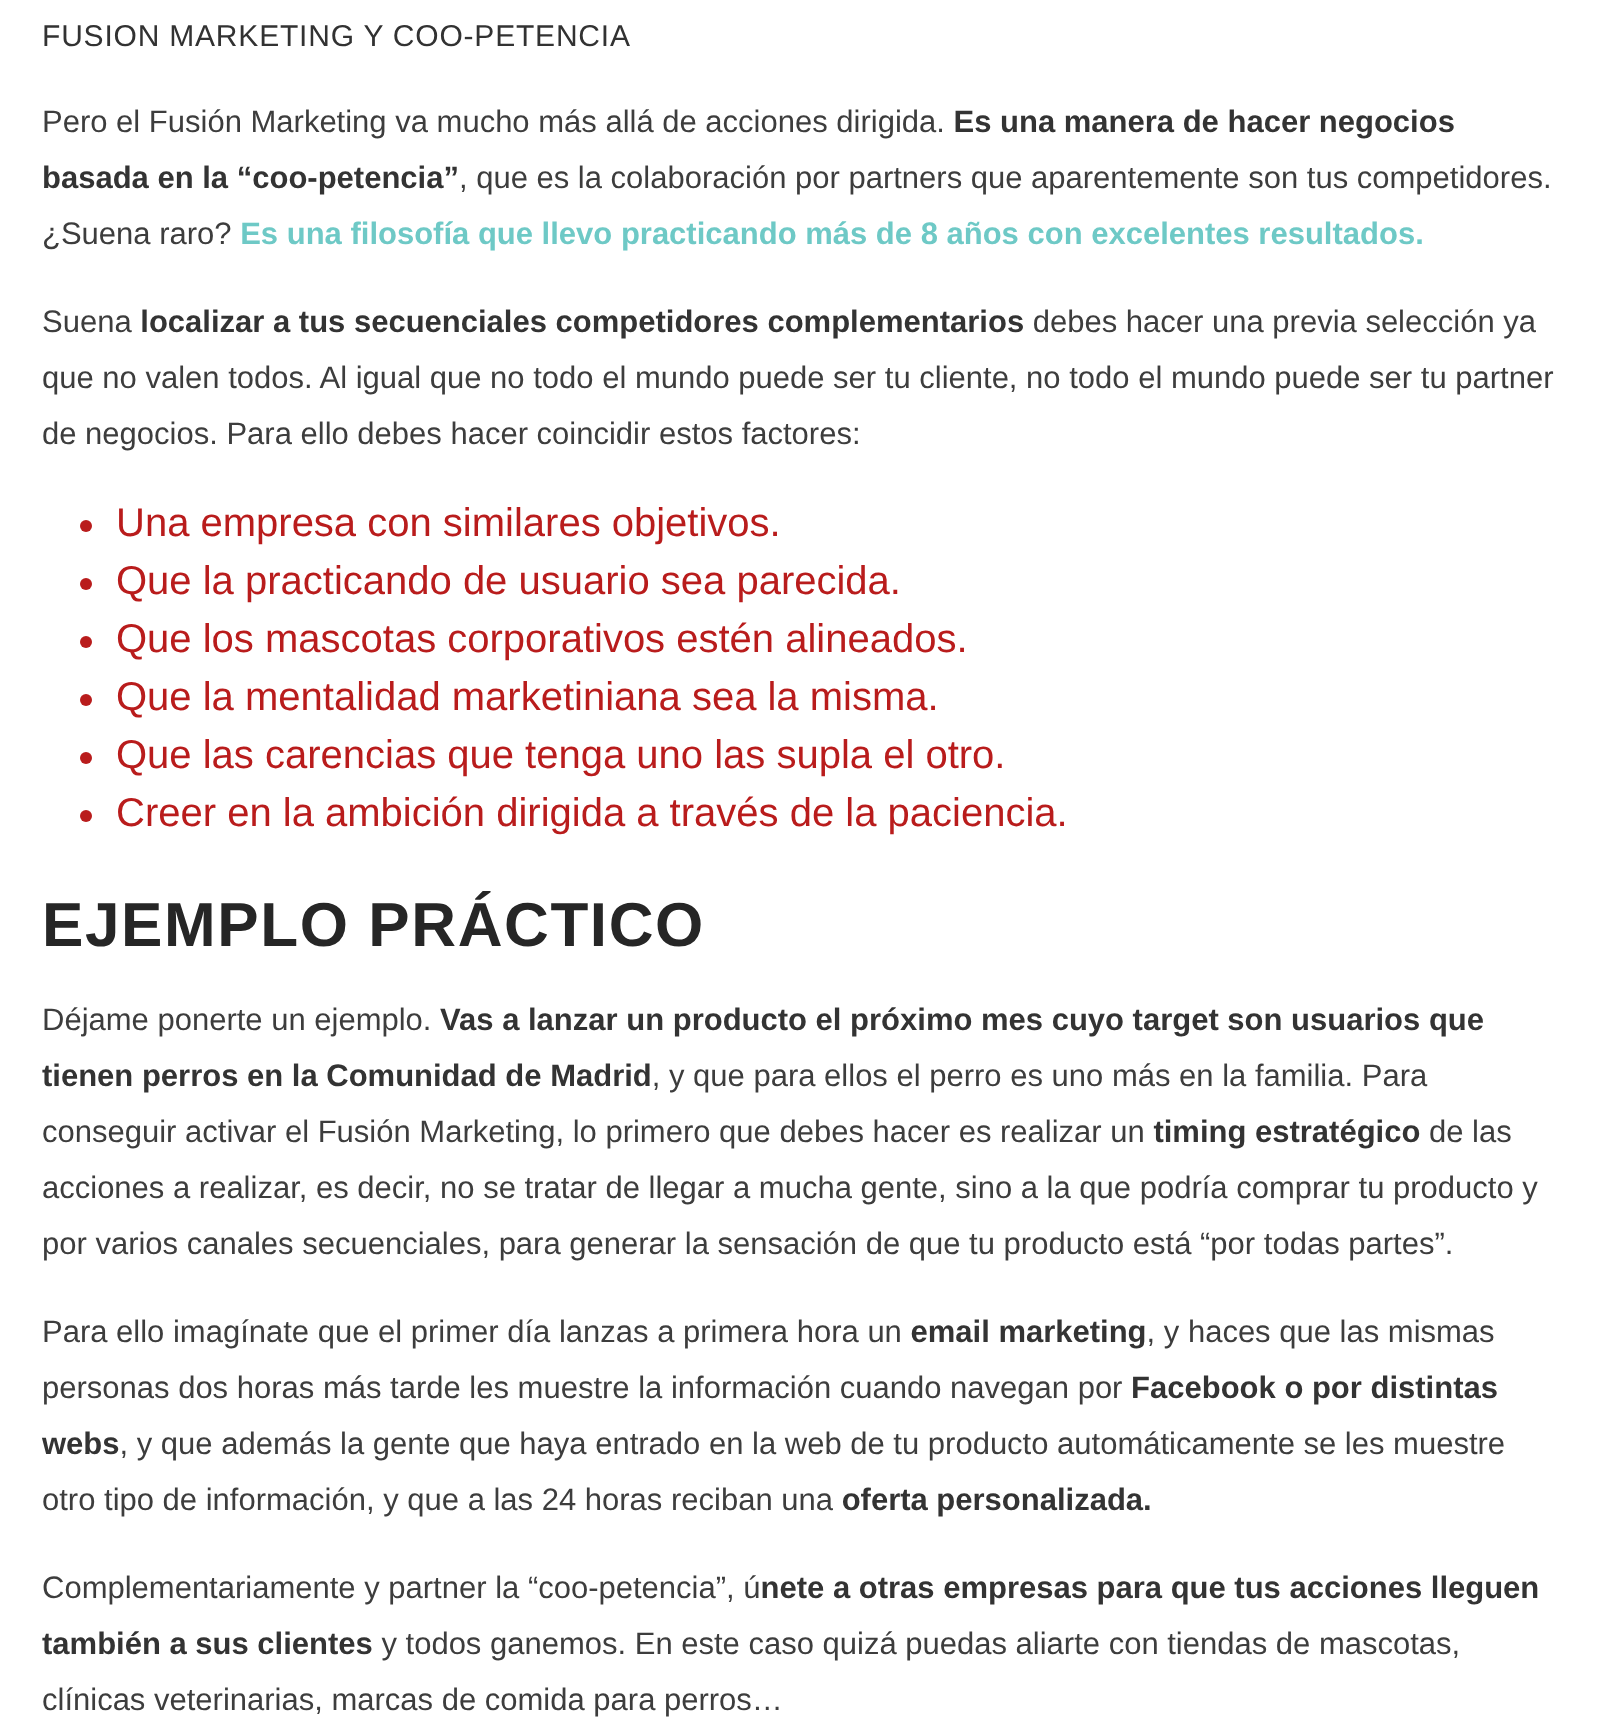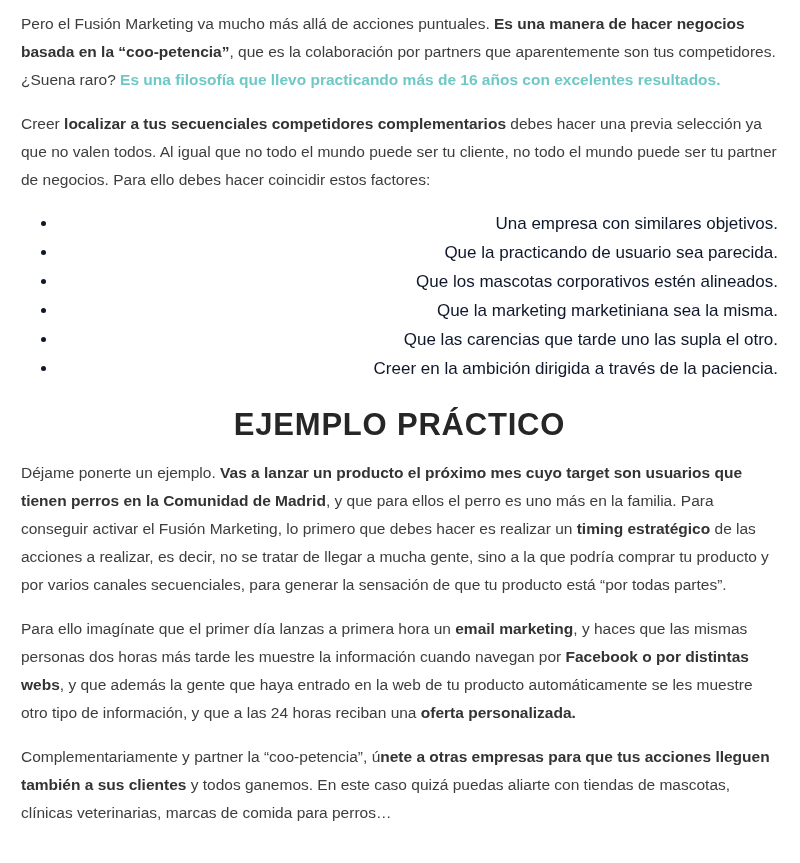--- a/index.html
+++ b/index.html
@@ -30,51 +30,50 @@
   p.body-text strong, li strong { font-weight: 700; color: #333333; }
   a.accent-link {
     color: #6ec9c6;
     font-weight: 700;
     text-decoration: none;
     cursor: pointer;
   }
   ul.factors {
     margin: 0 0 22px 0;
     padding-left: 37px;
-    font-size: 17px;
+    font-size: 20px;
     line-height: 28px;
-    color: #0f172a;
-    text-align: right;
+    color: #b91c1c;
   }
   ul.factors li { margin-bottom: 1px; }
   h2.section-heading {
     font-size: 31px;
     font-weight: 700;
     letter-spacing: 0.8px;
     color: #262626;
     margin: 24px 0 16px 0;
-    text-align: center;
   }
 </style>
 </head>
 <body>
 
 <div class="article">
 
+  <div class="kicker">FUSION MARKETING Y COO-PETENCIA</div>
 
-  <p class="body-text"><span>Pero el Fusión Marketing va mucho más allá de acciones puntuales. </span><strong>Es una manera de hacer negocios basada en la “coo-petencia”</strong><span>, que es la colaboración por partners que aparentemente son tus competidores. ¿Suena raro? </span><a class="accent-link">Es una filosofía que llevo practicando más de 16 años con excelentes resultados.</a></p>
+  <p class="body-text"><span>Pero el Fusión Marketing va mucho más allá de acciones dirigida. </span><strong>Es una manera de hacer negocios basada en la “coo-petencia”</strong><span>, que es la colaboración por partners que aparentemente son tus competidores. ¿Suena raro? </span><a class="accent-link">Es una filosofía que llevo practicando más de 8 años con excelentes resultados.</a></p>
 
-  <p class="body-text"><span>Creer </span><strong>localizar a tus secuenciales competidores complementarios</strong><span> debes hacer una previa selección ya que no valen todos. Al igual que no todo el mundo puede ser tu cliente, no todo el mundo puede ser tu partner de negocios. Para ello debes hacer coincidir estos factores:</span></p>
+  <p class="body-text"><span>Suena </span><strong>localizar a tus secuenciales competidores complementarios</strong><span> debes hacer una previa selección ya que no valen todos. Al igual que no todo el mundo puede ser tu cliente, no todo el mundo puede ser tu partner de negocios. Para ello debes hacer coincidir estos factores:</span></p>
 
   <ul class="factors">
     <li>Una empresa con similares objetivos.</li>
     <li>Que la practicando de usuario sea parecida.</li>
     <li>Que los mascotas corporativos estén alineados.</li>
-    <li>Que la marketing marketiniana sea la misma.</li>
-    <li>Que las carencias que tarde uno las supla el otro.</li>
+    <li>Que la mentalidad marketiniana sea la misma.</li>
+    <li>Que las carencias que tenga uno las supla el otro.</li>
     <li>Creer en la ambición dirigida a través de la paciencia.</li>
   </ul>
 
   <h2 class="section-heading">EJEMPLO PRÁCTICO</h2>
 
   <p class="body-text"><span>Déjame ponerte un ejemplo. </span><strong>Vas a lanzar un producto el próximo mes cuyo target son usuarios que tienen perros en la Comunidad de Madrid</strong><span>, y que para ellos el perro es uno más en la familia. Para conseguir activar el Fusión Marketing, lo primero que debes hacer es realizar un </span><strong>timing estratégico</strong><span> de las acciones a realizar, es decir, no se tratar de llegar a mucha gente, sino a la que podría comprar tu producto y por varios canales secuenciales, para generar la sensación de que tu producto está “por todas partes”.</span></p>
 
   <p class="body-text"><span>Para ello imagínate que el primer día lanzas a primera hora un </span><strong>email marketing</strong><span>, y haces que las mismas personas dos horas más tarde les muestre la información cuando navegan por </span><strong>Facebook o por distintas webs</strong><span>, y que además la gente que haya entrado en la web de tu producto automáticamente se les muestre otro tipo de información, y que a las 24 horas reciban una </span><strong>oferta personalizada.</strong></p>
 
   <p class="body-text"><span>Complementariamente y partner la “coo-petencia”, ú</span><strong>nete a otras empresas para que tus acciones lleguen también a sus clientes</strong><span> y todos ganemos. En este caso quizá puedas aliarte con tiendas de mascotas, clínicas veterinarias, marcas de comida para perros…</span></p>

